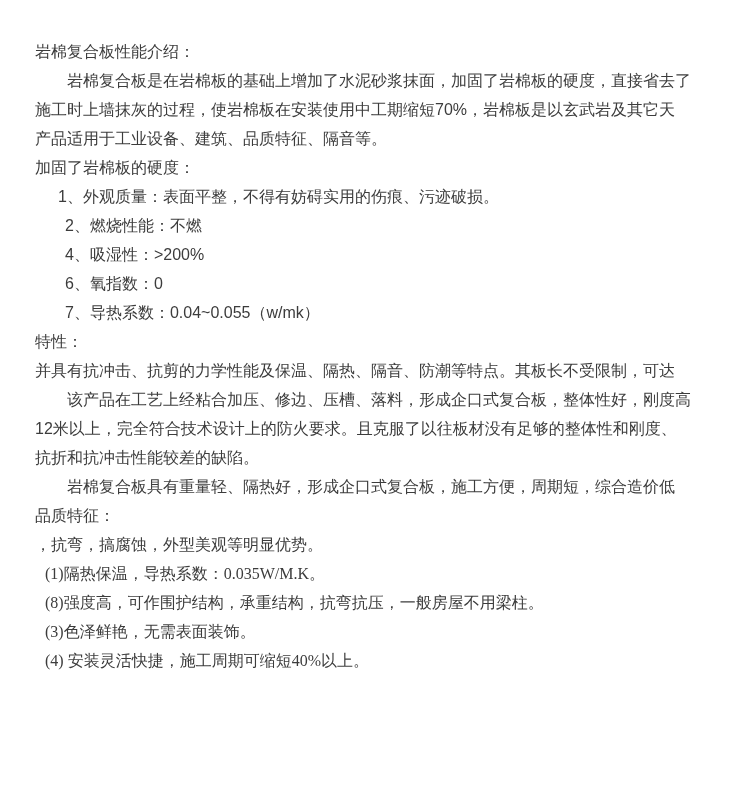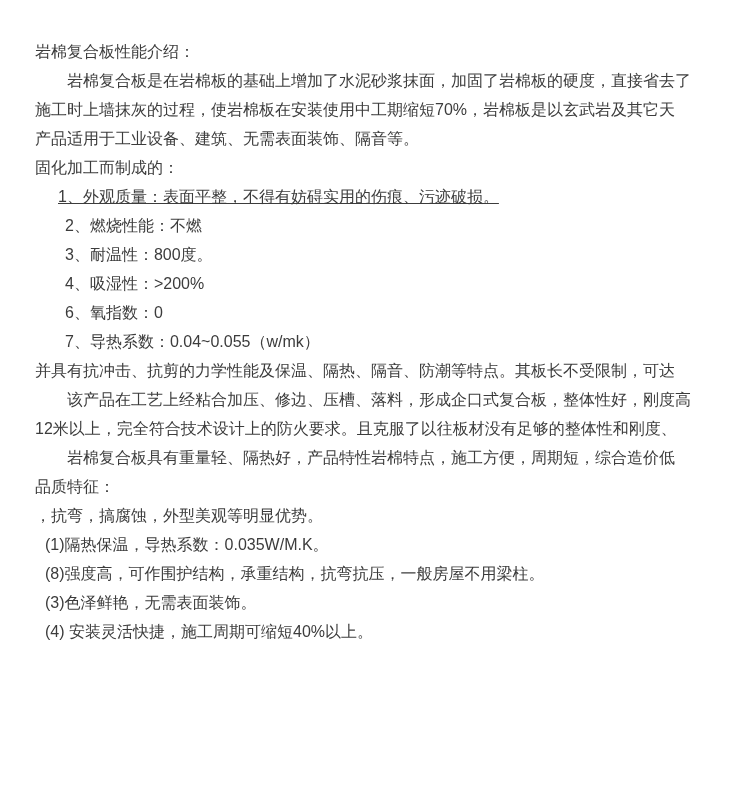--- a/index.html
+++ b/index.html
@@ -23,48 +23,49 @@
   .line {
     margin: 0;
     padding: 0;
     line-height: 29px;
     white-space: nowrap;
     font-weight: 400;
   }
   
   .ind2  { padding-left: 32px; }
   
-  .item1 { padding-left: 23px; text-decoration: underline; }
+  .item1 { padding-left: 23px; }
   
   .item  { padding-left: 30px; }
   
-  .pitem { padding-left: 10px; }
+  .pitem { padding-left: 10px; font-family: Liberation Serif, serif; }
 </style>
 </head>
 <body>
 
 <div class="doc">
 
   <p class="line">岩棉复合板性能介绍：</p>
   <p class="line ind2">岩棉复合板是在岩棉板的基础上增加了水泥砂浆抹面，加固了岩棉板的硬度，直接省去了</p>
   <p class="line">施工时上墙抹灰的过程，使岩棉板在安装使用中工期缩短70%，岩棉板是以玄武岩及其它天</p>
-  <p class="line">产品适用于工业设备、建筑、无需表面装饰、隔音等。</p>
+  <p class="line">产品适用于工业设备、建筑、品质特征、隔音等。</p>
 
-  <p class="line">固化加工而制成的：</p>
+  <p class="line">加固了岩棉板的硬度：</p>
   <p class="line item1">1、外观质量：表面平整，不得有妨碍实用的伤痕、污迹破损。</p>
   <p class="line item">2、燃烧性能：不燃</p>
-  <p class="line item">3、耐温性：800度。</p>
   <p class="line item">4、吸湿性：&gt;200%</p>
   <p class="line item">6、氧指数：0</p>
   <p class="line item">7、导热系数：0.04~0.055（w/mk）</p>
 
+  <p class="line">特性：</p>
   <p class="line">并具有抗冲击、抗剪的力学性能及保温、隔热、隔音、防潮等特点。其板长不受限制，可达</p>
   <p class="line ind2">该产品在工艺上经粘合加压、修边、压槽、落料，形成企口式复合板，整体性好，刚度高</p>
   <p class="line">12米以上，完全符合技术设计上的防火要求。且克服了以往板材没有足够的整体性和刚度、</p>
-  <p class="line ind2">岩棉复合板具有重量轻、隔热好，产品特性岩棉特点，施工方便，周期短，综合造价低</p>
+  <p class="line">抗折和抗冲击性能较差的缺陷。</p>
+  <p class="line ind2">岩棉复合板具有重量轻、隔热好，形成企口式复合板，施工方便，周期短，综合造价低</p>
   <p class="line">品质特征：</p>
 
   <p class="line">，抗弯，搞腐蚀，外型美观等明显优势。</p>
   <p class="line pitem">(1)隔热保温，导热系数：0.035W/M.K。</p>
   <p class="line pitem">(8)强度高，可作围护结构，承重结构，抗弯抗压，一般房屋不用梁柱。</p>
   <p class="line pitem">(3)色泽鲜艳，无需表面装饰。</p>
   <p class="line pitem">(4) 安装灵活快捷，施工周期可缩短40%以上。</p>
 
 </div>
 

